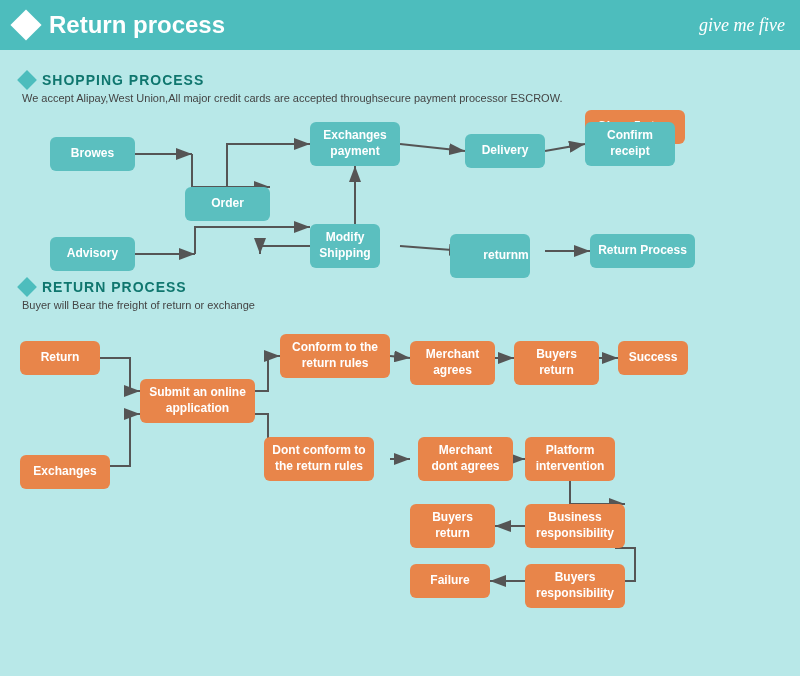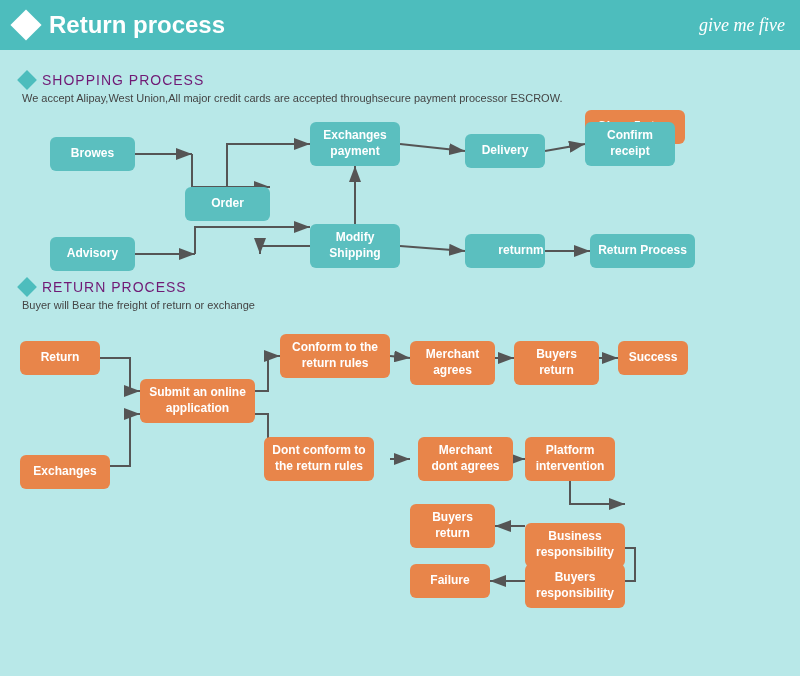--- a/index.html
+++ b/index.html
@@ -58,23 +58,23 @@
     }
     .section-diamond {
       width: 14px;
       height: 14px;
       background: #4dbdbd;
       transform: rotate(45deg);
       margin-right: 8px;
       flex-shrink: 0;
     }
     .section-title {
-      color: #701a75;
+      color: #0f766e;
       font-size: 14px;
-      font-weight: normal;
+      font-weight: bold;
       letter-spacing: 1px;
     }
     .section-desc {
       color: #444;
       font-size: 11px;
       margin-bottom: 8px;
       margin-left: 2px;
     }
 
     
@@ -115,41 +115,41 @@
     .return-flow {
       position: relative;
       height: 270px;
       margin-top: 2px;
     }
 
     
     .s-browes { position: absolute; left: 30px; top: 25px; width: 85px; height: 34px; }
     .s-order { position: absolute; left: 165px; top: 75px; width: 85px; height: 34px; }
     .s-advisory { position: absolute; left: 30px; top: 125px; width: 85px; height: 34px; }
-    .s-modify { position: absolute; left: 290px; top: 112px; width: 90px; height: 44px; }
+    .s-modify { position: absolute; left: 290px; top: 112px; width: 70px; height: 44px; }
     .s-successful { position: absolute; left: 290px; top: 10px; width: 90px; height: 44px; }
     .s-delivery { position: absolute; left: 445px; top: 22px; width: 80px; height: 34px; }
     .s-given { position: absolute; left: 565px; top: 0px; width: 90px; height: 34px; }
     .s-confirm { position: absolute; left: 565px; top: 10px; width: 90px; height: 44px; }
-    .s-returnm { position: absolute; left: 445px; top: 122px; width: 80px; height: 34px; padding-left: 40px; }
+    .s-returnm { position: absolute; left: 430px; top: 122px; width: 80px; height: 44px; padding-left: 40px; }
     .s-returnp { position: absolute; left: 570px; top: 122px; width: 105px; height: 34px; }
 
     
     .r-return { position: absolute; left: 0px; top: 22px; width: 80px; height: 34px; }
     .r-submit { position: absolute; left: 120px; top: 60px; width: 115px; height: 44px; }
     .r-exchanges { position: absolute; left: 0px; top: 136px; width: 90px; height: 34px; }
     .r-conform { position: absolute; left: 260px; top: 15px; width: 110px; height: 44px; }
     .r-merchant-ag { position: absolute; left: 390px; top: 22px; width: 85px; height: 44px; }
     .r-buyers-r1 { position: absolute; left: 494px; top: 22px; width: 85px; height: 44px; }
     .r-success { position: absolute; left: 598px; top: 22px; width: 70px; height: 34px; }
     .r-dontconform { position: absolute; left: 244px; top: 118px; width: 110px; height: 44px; }
     .r-merchant-dont { position: absolute; left: 398px; top: 118px; width: 95px; height: 44px; }
     .r-platform { position: absolute; left: 505px; top: 118px; width: 90px; height: 44px; }
     .r-buyers-r2 { position: absolute; left: 390px; top: 185px; width: 85px; height: 44px; }
-    .r-business { position: absolute; left: 505px; top: 185px; width: 100px; height: 44px; margin-top: 19px; }
+    .r-business { position: absolute; left: 505px; top: 185px; width: 100px; height: 44px; }
     .r-failure { position: absolute; left: 390px; top: 245px; width: 80px; height: 34px; }
     .r-buyers-resp { position: absolute; left: 505px; top: 245px; width: 100px; height: 44px; }
 
     
     .arrows-svg {
       position: absolute;
       top: 0; left: 0;
       width: 100%;
       height: 100%;
       pointer-events: none;

